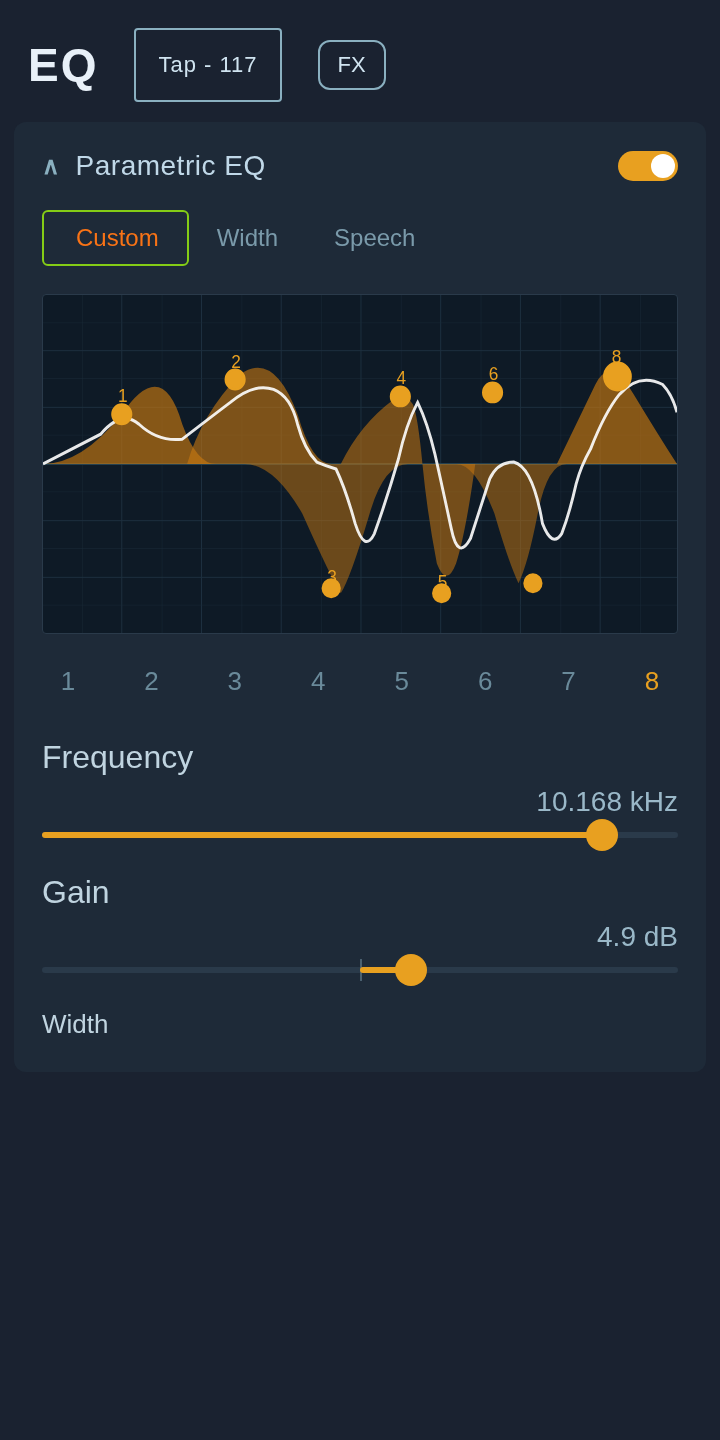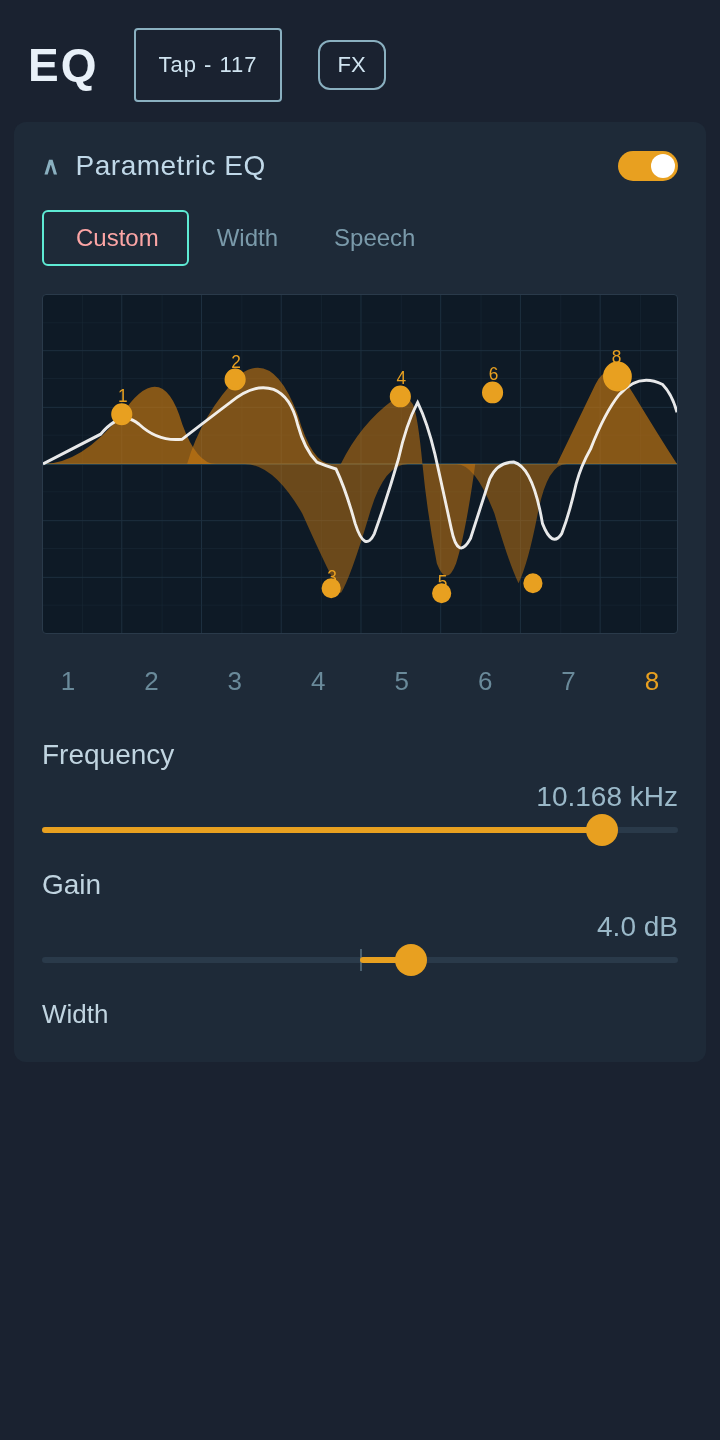--- a/index.html
+++ b/index.html
@@ -108,22 +108,22 @@
     .preset-tab {
       padding: 12px 28px;
       font-size: 24px;
       color: #7a9aaa;
       cursor: pointer;
       background: transparent;
       border: none;
       border-radius: 6px;
     }
     .preset-tab.active {
-      color: #fca5a5;
-      border: 2px solid #5eead4;
+      color: #f97316;
+      border: 2px solid #84cc16;
       border-radius: 6px;
       padding-left: 32px;
     }
 
     
     .eq-graph-container {
       position: relative;
       width: 100%;
       height: 340px;
       background: #0e1a26;
@@ -152,21 +152,21 @@
     }
     .band-num.active {
       color: #e8a020;
     }
 
     
     .slider-section {
       margin-bottom: 36px;
     }
     .slider-label {
-      font-size: 28px;
+      font-size: 32px;
       color: #c0d4e0;
       margin-bottom: 10px;
       font-weight: 400;
     }
     .slider-value {
       font-size: 28px;
       color: #9ab8c8;
       text-align: right;
       margin-bottom: 14px;
     }
@@ -347,21 +347,21 @@
     <div class="slider-label">Frequency</div>
     <div class="slider-value">10.168 kHz</div>
     <div class="slider-track">
       <div class="slider-fill" style="width: 88%;"></div>
       <div class="slider-thumb" style="left: 88%;"></div>
     </div>
   </div>
 
   <div class="slider-section">
     <div class="slider-label">Gain</div>
-    <div class="slider-value">4.0 dB</div>
+    <div class="slider-value">4.9 dB</div>
     <div class="slider-track" style="position:relative;">
       <div class="slider-center-line"></div>
 
       <div class="slider-fill-center" style="left: 50%; width: 8%; background: #e8a020;"></div>
       <div class="slider-thumb" style="left: 58%;"></div>
     </div>
   </div>
 
   <div class="width-label">Width</div>
 

